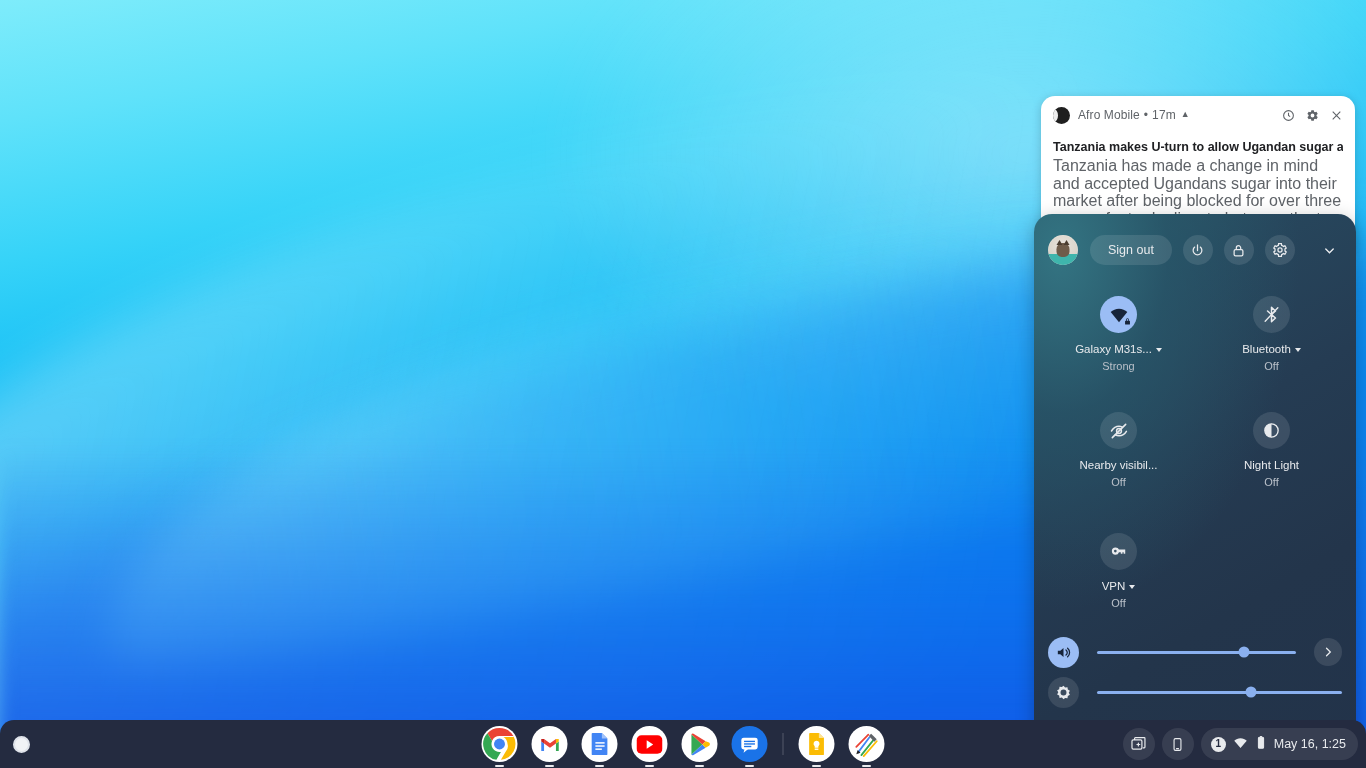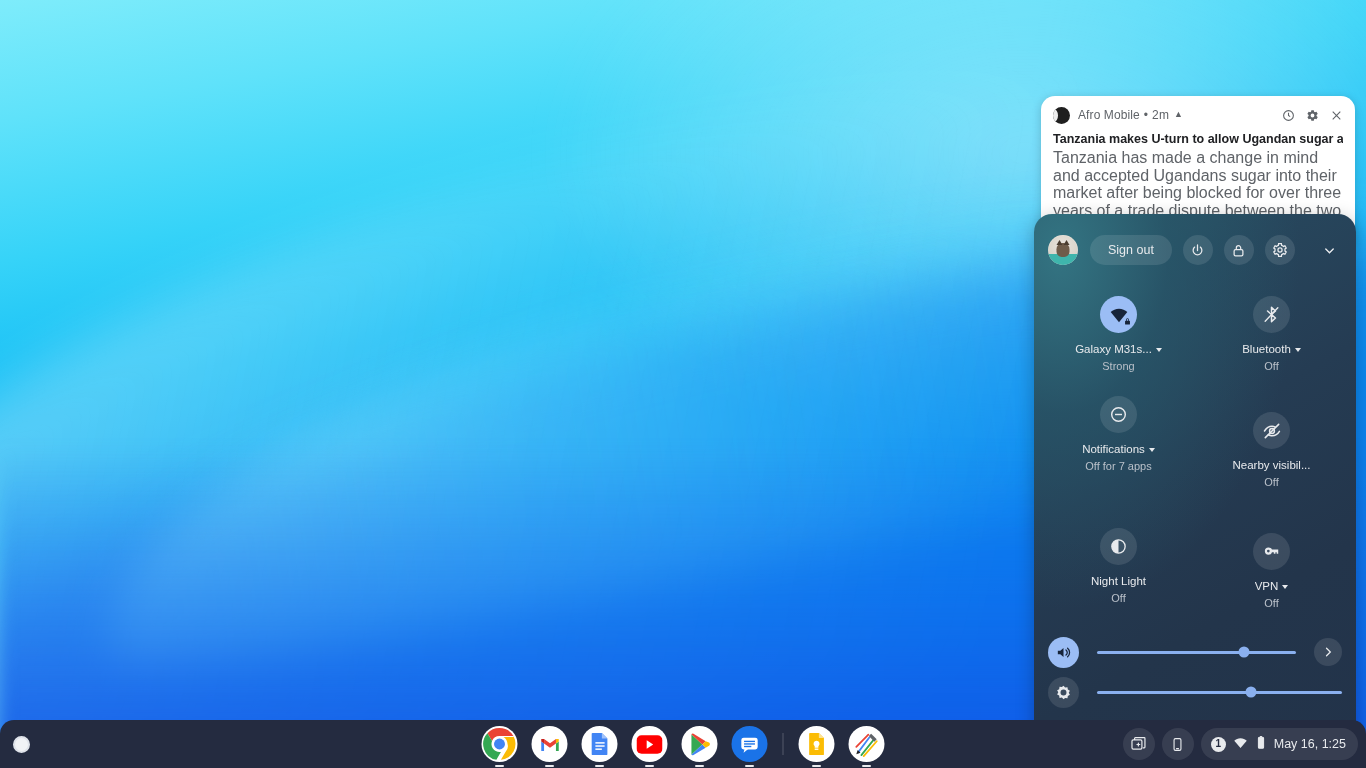--- a/index.html
+++ b/index.html
@@ -71,21 +71,21 @@
     left: 1041px; top: 96px;
     width: 314px;
     background: #ffffff;
     border-radius: 14px;
     box-shadow: 0 2px 10px rgba(0,0,0,0.18);
     padding: 10px 12px 12px 12px;
   }
   .notif-head {
     display: flex; align-items: center;
     height: 18px;
-    margin-bottom: 7px;
+    margin-bottom: 15px;
   }
   .notif-appicon {
     width: 17px; height: 17px;
     border-radius: 50%;
     background: #1f1f1f;
     margin-right: 8px;
     position: relative; flex: none;
     overflow: hidden;
   }
   .notif-appicon::after {
@@ -388,21 +388,21 @@
     <div class="wall-wave1"></div>
     <div class="wall-wave3"></div>
     <div class="wall-deep"></div>
   </div>
 
   <div id="notification">
     <div class="notif-head">
       <div class="notif-appicon"></div>
       <span class="notif-appname">Afro Mobile</span>
       <span class="notif-appname" style="margin:0 4px;">•</span>
-      <span class="notif-appname">2m</span>
+      <span class="notif-appname">17m</span>
       <span class="notif-chevron">▲</span>
       <div class="notif-actions">
         <span>
           <svg width="13" height="13" viewBox="0 0 24 24" fill="none" stroke="currentColor" stroke-width="2">
             <circle cx="12" cy="12" r="9"></circle>
               <path d="M12 7v5l3 2"></path>
           </svg>
         </span>
         <span>
           <svg width="13" height="13" viewBox="0 0 24 24" fill="currentColor">
@@ -480,33 +480,20 @@
             <path d="M4 20.5L20 3.5" stroke-width="1.7"></path>
           </svg>
         </div>
         <div class="tile-label-row">
           <span class="tile-label">Bluetooth</span>
           <span class="caret"></span>
         </div>
         <div class="tile-sub">Off</div>
       </div>
 
-      <div class="qs-tile">
-        <div class="tile-icon">
-          <svg width="19" height="19" viewBox="0 0 24 24" fill="none" stroke="currentColor" stroke-width="1.8">
-            <circle cx="12" cy="12" r="8.6"></circle>
-              <path d="M7.6 12h8.8"></path>
-          </svg>
-        </div>
-        <div class="tile-label-row">
-          <span class="tile-label">Notifications</span>
-          <span class="caret"></span>
-        </div>
-        <div class="tile-sub">Off for 7 apps</div>
-      </div>
 
 
       <div class="qs-tile" style="margin-top:16px;">
         <div class="tile-icon">
           <svg width="20" height="20" viewBox="0 0 24 24" fill="none" stroke="currentColor" stroke-width="1.8" stroke-linecap="round">
             <path d="M3 12s3.6-5.6 9-5.6c1.5 0 2.8.4 4 1"></path>
             <path d="M20.9 12.4C19.6 14.6 16.5 17.6 12 17.6c-1.7 0-3.2-.4-4.4-1.1"></path>
             <circle cx="12" cy="12" r="2.9"></circle>
             <path d="M4 20L20 4" stroke-width="1.9"></path>
           </svg>

